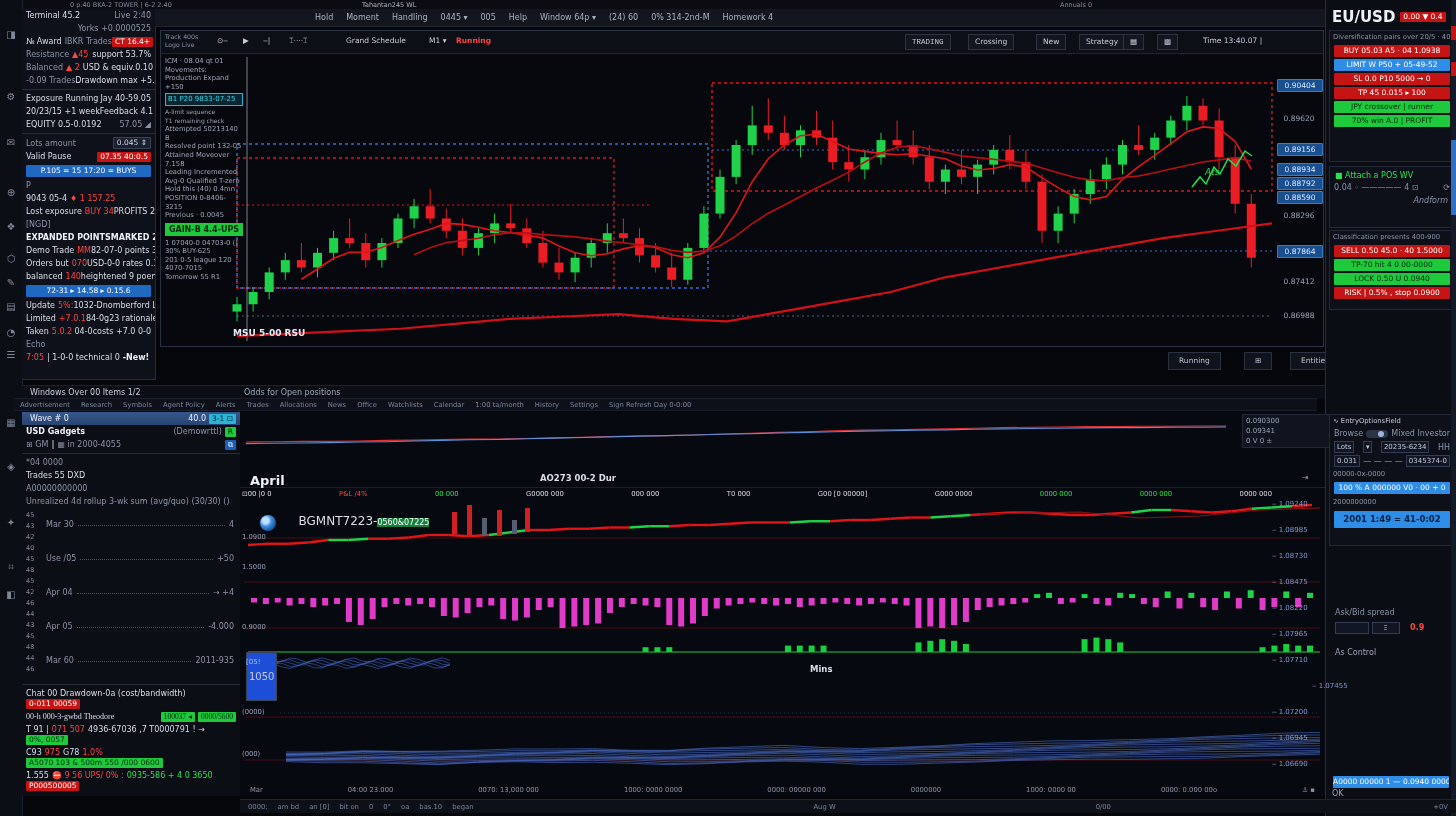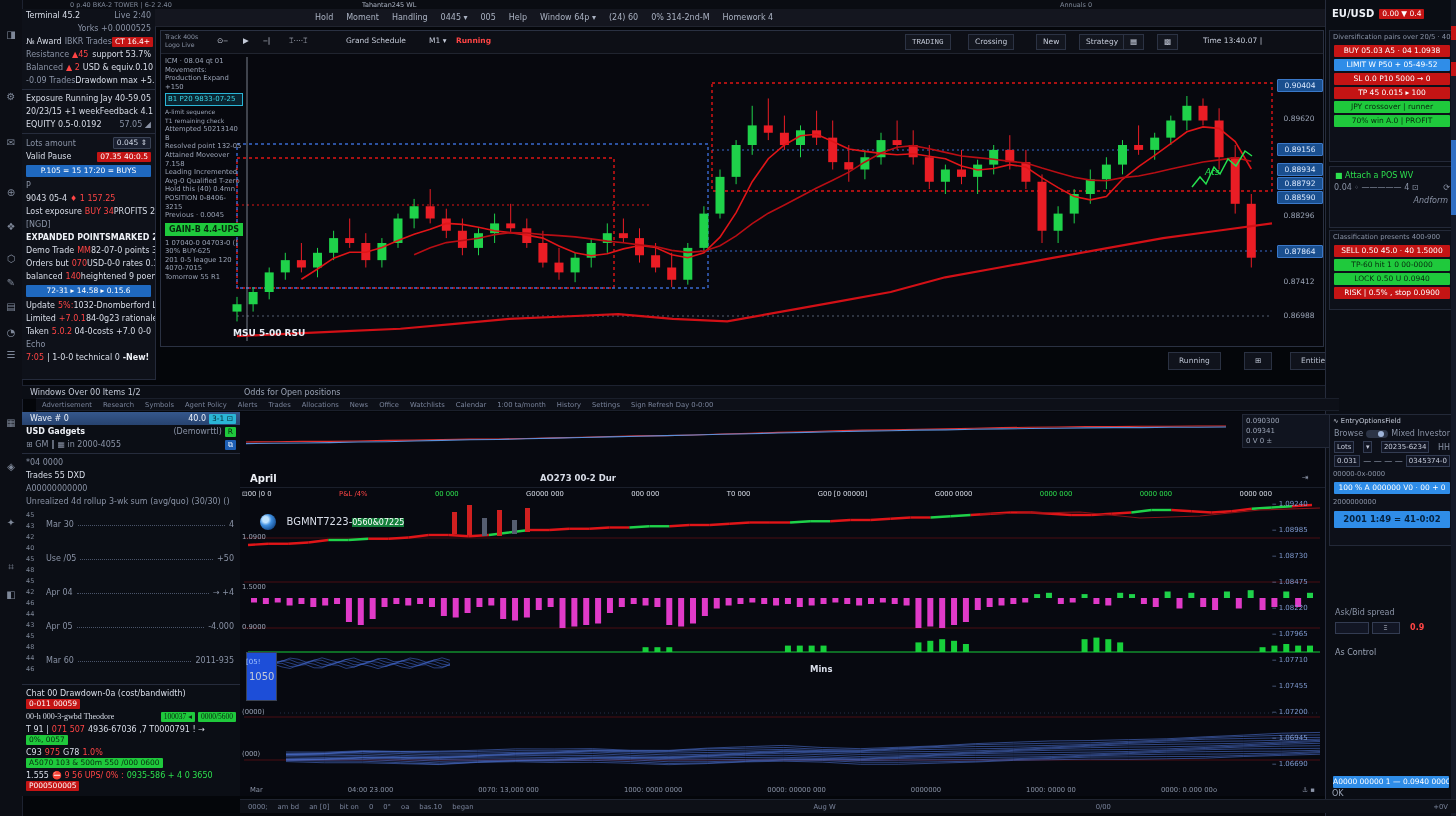--- a/index.html
+++ b/index.html
@@ -48,21 +48,21 @@
   .rpanel{position:absolute;left:3px;width:124px;background:#0d1019;border:1px solid #232938;}
   .rtitle{color:#8a93a6;font-size:6.8px;padding:2px 3px;white-space:nowrap;overflow:hidden;}
   #rscroll{position:absolute;right:0;top:0;width:6px;height:816px;background:#141926;}
   
   .fld{display:inline-block;background:#121624;border:1px solid #333c52;color:#c6ccda;font-size:7px;line-height:10px;padding:0 2px;white-space:nowrap;}
   .toggle{display:inline-block;width:22px;height:8px;border-radius:4px;background:#2c3half;background:#2c3446;position:relative;}
   .toggle:after{content:"";position:absolute;left:12px;top:1px;width:6px;height:6px;border-radius:3px;background:#9fb4d8;}
   .bigbtn{display:block;margin:3px 4px;background:#2f8de8;color:#04213d;font-weight:bold;text-align:center;font-size:8.5px;line-height:17px;border-radius:1px;}
   
   #bheader{left:22px;top:385px;width:1303px;height:13px;background:#0b0e15;border-top:1px solid #1d2230;}
-  #btabs{left:36px;top:398px;width:1303px;height:13px;background:#0d1018;border-top:1px solid #1a1f2b;border-bottom:1px solid #1a1f2b;
+  #btabs{left:14px;top:398px;width:1303px;height:13px;background:#0d1018;border-top:1px solid #1a1f2b;border-bottom:1px solid #1a1f2b;
          display:flex;gap:11px;align-items:center;padding-left:6px;box-sizing:border-box;color:#79839a;font-size:6.8px;white-space:nowrap;overflow:hidden;}
   #blpanel{left:22px;top:412px;width:218px;height:384px;background:#0b0e15;border-right:1px solid #20263a;overflow:hidden;}
   .selrow{background:linear-gradient(#35578c,#27436f);color:#eef3fb;padding-left:8px;}
   .dotlead{flex:1;border-bottom:1px dotted #4a5469;margin:0 4px 3px 4px;}
   .lrow{display:flex;align-items:flex-end;padding:2px 6px;}
   .numcol{position:absolute;left:4px;top:0;width:14px;color:#7e8798;font-size:6.5px;line-height:11px;}
   
   #bmain{left:240px;top:412px;width:1085px;height:384px;background:#070910;}
   #minilabels{position:absolute;left:1002px;top:2px;width:80px;background:#10141f;border:1px solid #232938;font-size:7px;color:#9aa3b5;padding:1px 3px;line-height:10px;}
   #tickrow{position:absolute;left:0;top:44px;width:1085px;height:12px;background:#0c0f17;border-top:1px solid #1a1f2b;border-bottom:1px solid #1a1f2b;
@@ -528,21 +528,21 @@
     <div id="cbottomlabel">MSU 5-00 RSU</div>
   </div>
   <div class="abs" id="cfooter">
       <span class="fbtn" style="left: 1008px;">Running</span>
       <span class="fbtn" style="left: 1084px;">⊞</span>
       <span class="fbtn" style="left: 1130px;">Entities</span>
     </div>
 
   <div class="abs" id="rsidebar">
     <div id="rsb-head">
-      <span class="c-wb" style="font-size:10px">EU/USD</span>
+      <span class="c-wb" style="font-size:15px">EU/USD</span>
       <span class="bdg red">0.00 ▼ 0.4</span>
     </div>
     <div class="rpanel" id="rp1" style="top:30px;height:130px">
         <div class="rtitle">Diversification pairs over 20/5 · 400 13.5</div>
         <span class="band red">BUY 05.03 A5 · 04 1.0938</span>
         <span class="band lblue">LIMIT W P50 + 05-49-52</span>
         <span class="band red">SL 0.0 P10 5000 → 0</span>
         <span class="band red">TP 45 0.015 ▸ 100</span>
         <span class="band green">JPY crossover | runner</span>
         <span class="band green">70% win A.0 | PROFIT</span>
@@ -551,21 +551,21 @@
         <div style="color: rgb(45, 224, 78); padding: 4px 5px 1px;">■ Attach a POS WV</div>
         <div class="prow">
           <span class="c-gy">0.04 ◦ ————— 4 ⊡</span>
           <span class="c-gy">⟳</span>
         </div>
         <div style="color: rgb(138, 147, 166); font-style: italic; text-align: right; padding: 2px 6px;">Andform</div>
       </div>
     <div class="rpanel" id="rp3" style="top:230px;height:78px">
         <div class="rtitle">Classification presents 400-900</div>
         <span class="band red">SELL 0.50 45.0 · 40 1.5000</span>
-        <span class="band green">TP-60 hit 1 0 00-0000</span>
+        <span class="band green">TP-70 hit 4 0 00-0000</span>
         <span class="band green">LOCK 0.50 U 0.0940</span>
         <span class="band red">RISK | 0.5% , stop 0.0900</span>
       </div>
     <div class="rpanel" id="rform" style="top:414px;height:130px">
         <div class="rtitle" style="color: rgb(196, 202, 216);">∿ EntryOptionsField</div>
         <div class="prow">
           <span class="c-gy">Browse</span>
           <span class="toggle"></span>
           <span class="c-gy">Mixed Investor</span>
         </div>
@@ -773,21 +773,21 @@
     <svg id="minisvg" width="998" height="42" style="position:absolute;left:0;top:0">
         <path d="M6 30 L34 29.68 L62 29.36 L90 29.36 L118 29.04 L146 28.4 L174 28.08 L202 27.439999999999998 L230 27.119999999999997 L258 27.119999999999997 L286 26.48 L314 25.84 L342 25.2 L370 24.560000000000002 L398 23.92 L426 23.6 L454 22.96 L482 22 L510 21.36 L538 20.4 L566 19.76 L594 18.8 L622 18.16 L650 17.84 L678 17.2 L706 16.88 L734 16.24 L762 15.600000000000001 L790 15.280000000000001 L818 14.96 L846 14.64 L874 14.64 L902 14.32 L930 14.32 L958 14 L986 14 " fill="none" stroke="#e03030" stroke-width="1.1"></path>
         <path d="M6 31.6 L34 31.28 L62 30.96 L90 30.64 L118 30 L146 29.68 L174 29.04 L202 28.4 L230 27.759999999999998 L258 27.439999999999998 L286 26.8 L314 26.16 L342 25.52 L370 24.880000000000003 L398 24.240000000000002 L426 23.6 L454 22.96 L482 22.32 L510 21.68 L538 21.04 L566 20.4 L594 19.76 L622 19.12 L650 18.8 L678 18.16 L706 17.84 L734 17.2 L762 16.88 L790 16.56 L818 16.24 L846 15.920000000000002 L874 15.600000000000001 L902 15.600000000000001 L930 15.280000000000001 L958 15.280000000000001 L986 14.96 " fill="none" stroke="#5b8fd8" stroke-width="1.1"></path>
       </svg>
     <div id="minilabels">
         <div>0.090300</div>
         <div>0.09341</div>
         <div>0 V 0 ±</div>
       </div>
     <div id="aprilrow">
-      <span class="abs c-wb" style="left:10px;top:4px;font-size:10px">April</span>
+      <span class="abs c-wb" style="left:10px;top:4px;font-size:13px">April</span>
       <span class="abs c-w" style="left:300px;top:4px;font-size:8.5px;font-weight:bold">AO273  00-2 Dur</span>
       <span class="abs c-gy" style="left:1062px;top:4px">⇥</span>
     </div>
     <div id="lheader">
         <span class="c-w">⊡00 |0 0</span>
         <span class="c-r">P&amp;L /4%</span>
         <span class="c-g">00 000</span>
         <span class="c-w">G0000 000</span>
         <span class="c-w">000 000</span>
         <span class="c-w">T0 000</span>
@@ -990,41 +990,41 @@
         <path d="M46 270.35892261230833 L84.2962962962963 270.7158197401385 L122.5925925925926 269.46793375431344 L160.88888888888889 269.7825914988712 L199.1851851851852 270.34511299604304 L237.4814814814815 269.29963826024925 L275.77777777777777 268.95084999297467 L314.0740740740741 269.70232247642394 L352.3703703703704 268.9650879888398 L390.6666666666667 269.5402908290613 L428.962962962963 269.93634401333463 L467.2592592592593 268.5067007898125 L505.55555555555554 267.5562382564115 L543.8518518518518 267.21413411268196 L582.1481481481482 268.7955708960545 L620.4444444444445 270.1307971687564 L658.7407407407408 268.8625187094808 L697.0370370370371 267.17349497961783 L735.3333333333334 265.75183206784436 L773.6296296296297 264.8130343979121 L811.925925925926 264.4774519332551 L850.2222222222223 264.1386650679351 L888.5185185185186 263.4629475505959 L926.8148148148149 262.1012872020525 L965.1111111111111 260.49404803049265 L1003.4074074074074 258.99717487332566 L1041.7037037037037 258.15335809662986 L1080 257.74079968938355 " fill="none" stroke="#4a6fd0" stroke-width="0.7" opacity="0.85"></path>
         <path d="M46 271.4581532639654 L84.2962962962963 271.23415001849963 L122.5925925925926 269.7068166965985 L160.88888888888889 270.2346919869839 L199.1851851851852 271.5084037906917 L237.4814814814815 270.946942482119 L275.77777777777777 270.75896737862865 L314.0740740740741 271.122750904753 L352.3703703703704 269.72245228441636 L390.6666666666667 269.86100953291947 L428.962962962963 270.5642153398297 L467.2592592592593 269.8494743106708 L505.55555555555554 269.4603714872973 L543.8518518518518 269.2679253989484 L582.1481481481482 270.2871253556949 L620.4444444444445 271.04397786914205 L658.7407407407408 269.51528878683615 L697.0370370370371 268.06062280994445 L735.3333333333334 267.35739541864484 L773.6296296296297 266.97381169653534 L811.925925925926 266.77671342705037 L850.2222222222223 265.9512772648628 L888.5185185185186 264.6987301110487 L926.8148148148149 263.0029912939409 L965.1111111111111 261.72391541303426 L1003.4074074074074 260.8654982084342 L1041.7037037037037 260.6539259765866 L1080 260.2853289783197 " fill="none" stroke="#4a6fd0" stroke-width="0.7" opacity="0.85"></path>
         <path d="M46 271.8296947881934 L84.2962962962963 271.38397128497974 L122.5925925925926 270.2152510159468 L160.88888888888889 271.39041313286475 L199.1851851851852 273.27689843777694 L237.4814814814815 272.6430275412413 L275.77777777777777 272.02252622123945 L314.0740740740741 271.8173924585045 L352.3703703703704 270.1220624108812 L390.6666666666667 270.4627479959347 L428.962962962963 271.89921020258265 L467.2592592592593 271.7903381502455 L505.55555555555554 271.40093899000567 L543.8518518518518 270.7689221796017 L582.1481481481482 271.05500039332395 L620.4444444444445 271.6102603900316 L658.7407407407408 270.46046755350346 L697.0370370370371 269.6581771319377 L735.3333333333334 269.5537664580204 L773.6296296296297 269.15866640059045 L811.925925925926 268.5151007427236 L850.2222222222223 267.0425220962261 L888.5185185185186 265.59856855918355 L926.8148148148149 264.2084103333964 L965.1111111111111 263.6673113857347 L1003.4074074074074 263.3171795645534 L1041.7037037037037 263.1662075882462 L1080 262.2610629910294 " fill="none" stroke="#4a6fd0" stroke-width="0.7" opacity="0.85"></path>
         <path d="M46 271.8981164446218 L84.2962962962963 271.87031766402157 L122.5925925925926 271.4451799321783 L160.88888888888889 273.106585633136 L199.1851851851852 275.0206627852185 L237.4814814814815 273.74791604441975 L275.77777777777777 272.57582801872985 L314.0740740740741 272.22022484963725 L352.3703703703704 270.86914661383344 L390.6666666666667 271.7882823208889 L428.962962962963 273.78656843439705 L467.2592592592593 273.69411528051336 L505.55555555555554 272.7430361872618 L543.8518518518518 271.5629754543955 L582.1481481481482 271.5424594759123 L620.4444444444445 272.5348677109498 L658.7407407407408 272.13153881036425 L697.0370370370371 271.79985066949644 L735.3333333333334 271.7007048638487 L773.6296296296297 270.7379462535385 L811.925925925926 269.5500579639796 L850.2222222222223 267.86482346135386 L888.5185185185186 266.8674812227091 L926.8148148148149 266.14161326172444 L965.1111111111111 266.14642858318444 L1003.4074074074074 265.70709633883666 L1041.7037037037037 265.06598101564595 L1080 263.53707919960857 " fill="none" stroke="#4a6fd0" stroke-width="0.7" opacity="0.85"></path>
         <path d="M46 272.36667450142613 L84.2962962962963 273.08882364354366 L122.5925925925926 273.1852078600812 L160.88888888888889 274.72476379384676 L199.1851851851852 276.13249960437906 L237.4814814814815 274.1651739855502 L275.77777777777777 272.90618132078833 L314.0740740740741 273.0335137884749 L352.3703703703704 272.3494670754083 L390.6666666666667 273.61493403305303 L428.962962962963 275.5636895339154 L467.2592592592593 274.9597260229539 L505.55555555555554 273.40198934063636 L543.8518518518518 272.1458968221337 L582.1481481481482 272.4505792062907 L620.4444444444445 274.1935806427746 L658.7407407407408 274.2946041504409 L697.0370370370371 273.81907544906295 L735.3333333333334 273.20341844932057 L773.6296296296297 271.63876172419674 L811.925925925926 270.38575955929633 L850.2222222222223 269.11787064213564 L888.5185185185186 268.8711612977767 L926.8148148148149 268.55754786914855 L965.1111111111111 268.4909200165444 L1003.4074074074074 267.44691200013534 L1041.7037037037037 266.2921615427054 L1080 264.62577239835645 " fill="none" stroke="#4a6fd0" stroke-width="0.7" opacity="0.85"></path>
         <path d="M46 273.57074166559966 L84.2962962962963 274.76197955131016 L122.5925925925926 274.75495653555527 L160.88888888888889 275.6765974649143 L199.1851851851852 276.5862029218396 L237.4814814814815 274.4305717261047 L275.77777777777777 273.7058724956235 L314.0740740740741 274.5821531282986 L352.3703703703704 274.2746519430559 L390.6666666666667 275.25929964291834 L428.962962962963 276.66932451082886 L467.2592592592593 275.5728179329599 L505.55555555555554 273.9212041951646 L543.8518518518518 273.2076115832823 L582.1481481481482 274.0936827276875 L620.4444444444445 276.28724668321775 L658.7407407407408 276.26342807559416 L697.0370370370371 275.1618623204763 L735.3333333333334 274.0594123564675 L773.6296296296297 272.412000305561 L811.925925925926 271.70957470072574 L850.2222222222223 271.10532720403455 L888.5185185185186 271.29976021091954 L926.8148148148149 270.7673406663625 L965.1111111111111 270.1542130036212 L1003.4074074074074 268.54598998248395 L1041.7037037037037 267.40296265948405 L1080 266.21176129292706 " fill="none" stroke="#4a6fd0" stroke-width="0.7" opacity="0.85"></path>
         <line x1="40" y1="225" x2="1080" y2="225" stroke="#3a4a70" stroke-width="0.6" stroke-dasharray="1 3"></line>
       </svg>
     <div class="abs" style="left:20px;top:102px">
       <span class="globe"></span>
-      <span style="font-size:10px;color:#d9dee9;margin-left:8px">BGMNT7223-</span><span class="selected-txt" style="font-size:8px">0560&amp;07225</span>
+      <span style="font-size:12px;color:#d9dee9;margin-left:20px">BGMNT7223-</span><span class="selected-txt" style="font-size:8px">0560&amp;07225</span>
     </div>
     <div class="abs c-w" style="left:570px;top:252px;font-weight:bold;font-size:8.5px">Mins</div>
     <div class="abs" style="left:6px;top:240px;border:1px solid #3a4356;background:#1d4ed8;padding:18px 2px;font-size:10px;color:#c4cad8">1050</div>
     <div class="abs" style="left:6px;top:246px;font-size:7px;color:#9fc0ff;top:246px">[05!</div>
     <div id="lleft">
         <div class="ll-label" style="position: absolute; left: 2px; top: 121px;">1.0900</div>
-        <div class="ll-label" style="position: absolute; left: 2px; top: 171px;">1.5000</div>
+        <div class="ll-label" style="position: absolute; left: 2px; top: 151px;">1.5000</div>
         <div class="ll-label" style="position: absolute; left: 2px; top: 211px;">0.9000</div>
         <div class="ll-label" style="position: absolute; left: 2px; top: 296px;">(0000)</div>
         <div class="ll-label" style="position: absolute; left: 2px; top: 338px;">(000)</div>
       </div>
     <div id="lright">
         <div class="lr-label" style="top: 88px;">‒ 1.09240</div>
         <div class="lr-label" style="top: 114px;">‒ 1.08985</div>
         <div class="lr-label" style="top: 140px;">‒ 1.08730</div>
         <div class="lr-label" style="top: 166px;">‒ 1.08475</div>
         <div class="lr-label" style="top: 192px;">‒ 1.08220</div>
         <div class="lr-label" style="top: 218px;">‒ 1.07965</div>
         <div class="lr-label" style="top: 244px;">‒ 1.07710</div>
-        <div class="lr-label" style="top: 270px;">‒ 1.07455</div>
+        <div class="lr-label" style="top: 270px; margin-left: 40px;">‒ 1.07455</div>
         <div class="lr-label" style="top: 296px;">‒ 1.07200</div>
         <div class="lr-label" style="top: 322px;">‒ 1.06945</div>
         <div class="lr-label" style="top: 348px;">‒ 1.06690</div>
       </div>
     <div id="bottomticks">
         <span>Mar</span>
         <span>04:00 23.000</span>
         <span>0070: 13,000 000</span>
         <span>1000: 0000 0000</span>
         <span>0000: 00000 000</span>

